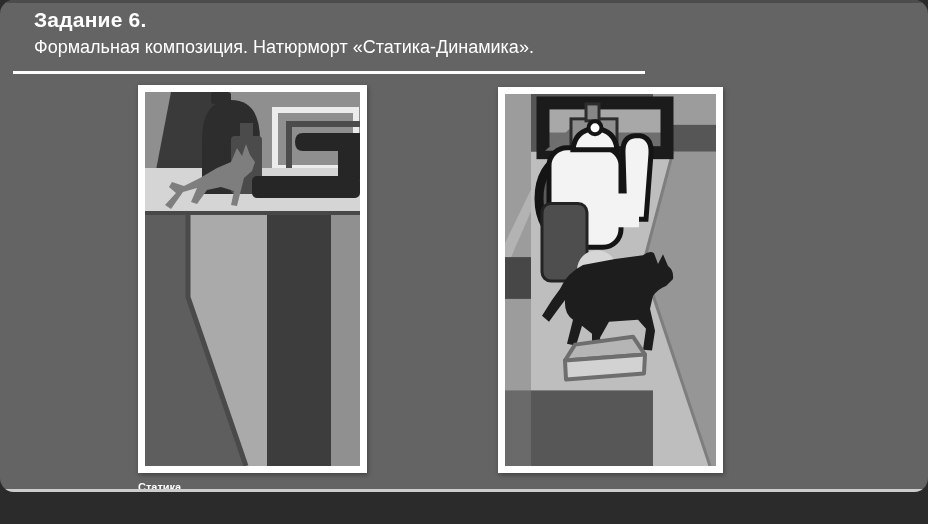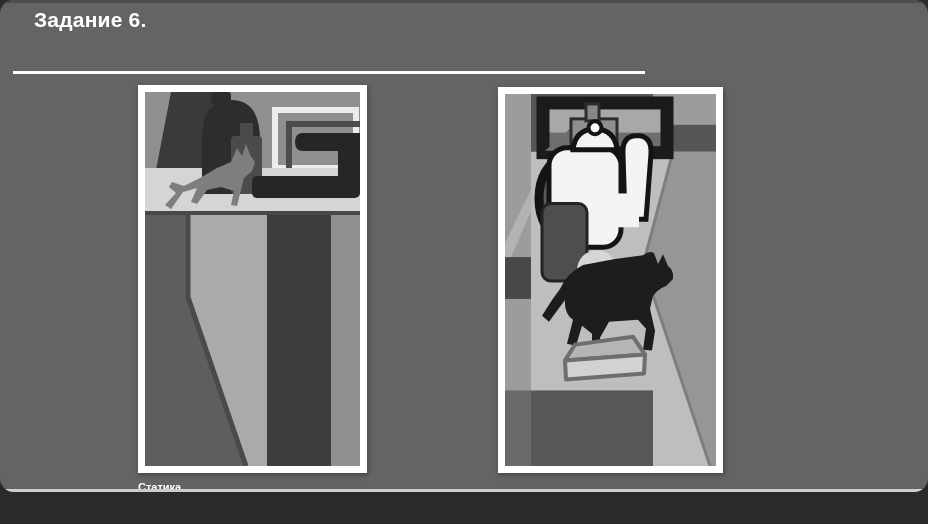--- a/index.html
+++ b/index.html
@@ -33,20 +33,21 @@
   .caption-static{left:138px;top:481px;width:229px;}
   .caption-dynamic{left:498px;top:482px;width:225px;}
 </style>
 </head>
 <body>
 
 <div class="slide">
   <div class="top-strip"></div>
 
   <div class="title">Задание 6.</div>
+  <div class="subtitle">Формальная композиция. Натюрморт «Статика-Динамика».</div>
   <div class="rule"></div>
 
   <figure class="fig fig-static">
     <div class="art-frame">
       <svg viewBox="0 0 215 374" preserveAspectRatio="none">
         <rect x="0" y="0" width="215" height="122" fill="#8f8f8f"></rect>
         <polygon points="26,0 75,0 100,78 11,78" fill="#3a3a3a"></polygon>
         <rect x="130" y="18" width="81" height="58" fill="none" stroke="#ececec" stroke-width="6"></rect>
         <rect x="144" y="32" width="82" height="60" fill="none" stroke="#4c4c4c" stroke-width="6"></rect>
         <rect x="0" y="76" width="215" height="46" fill="#d5d5d5"></rect>

